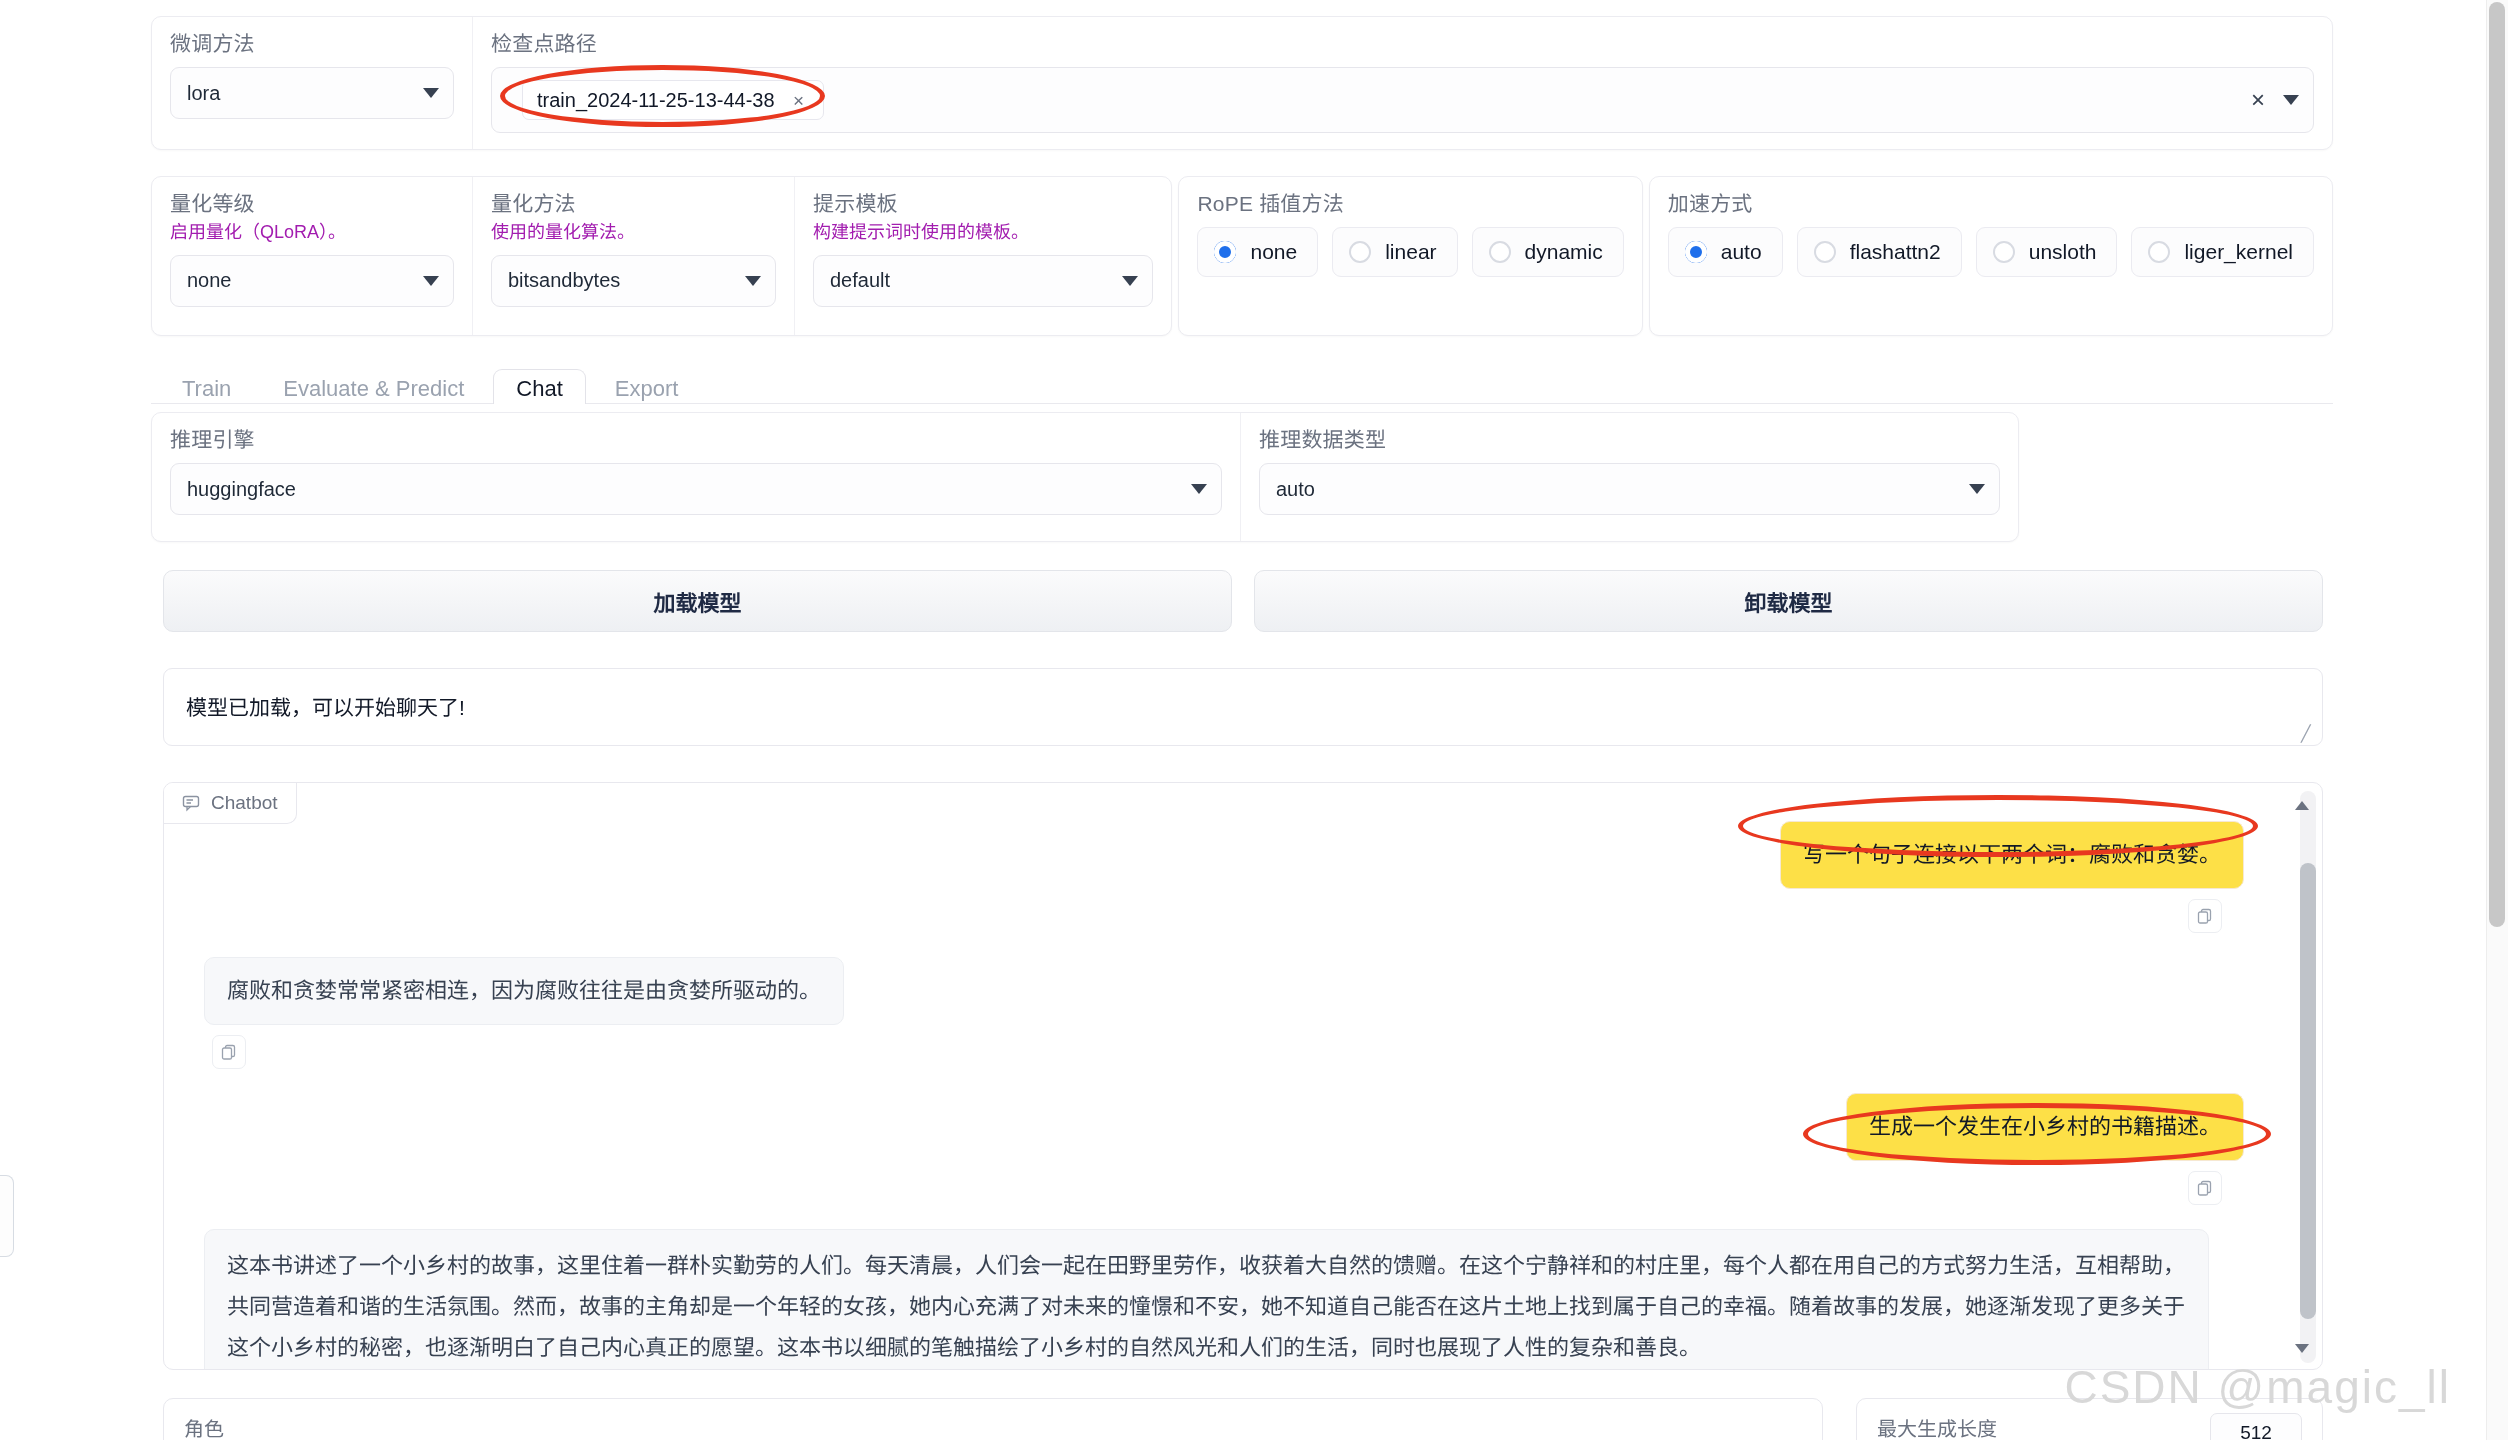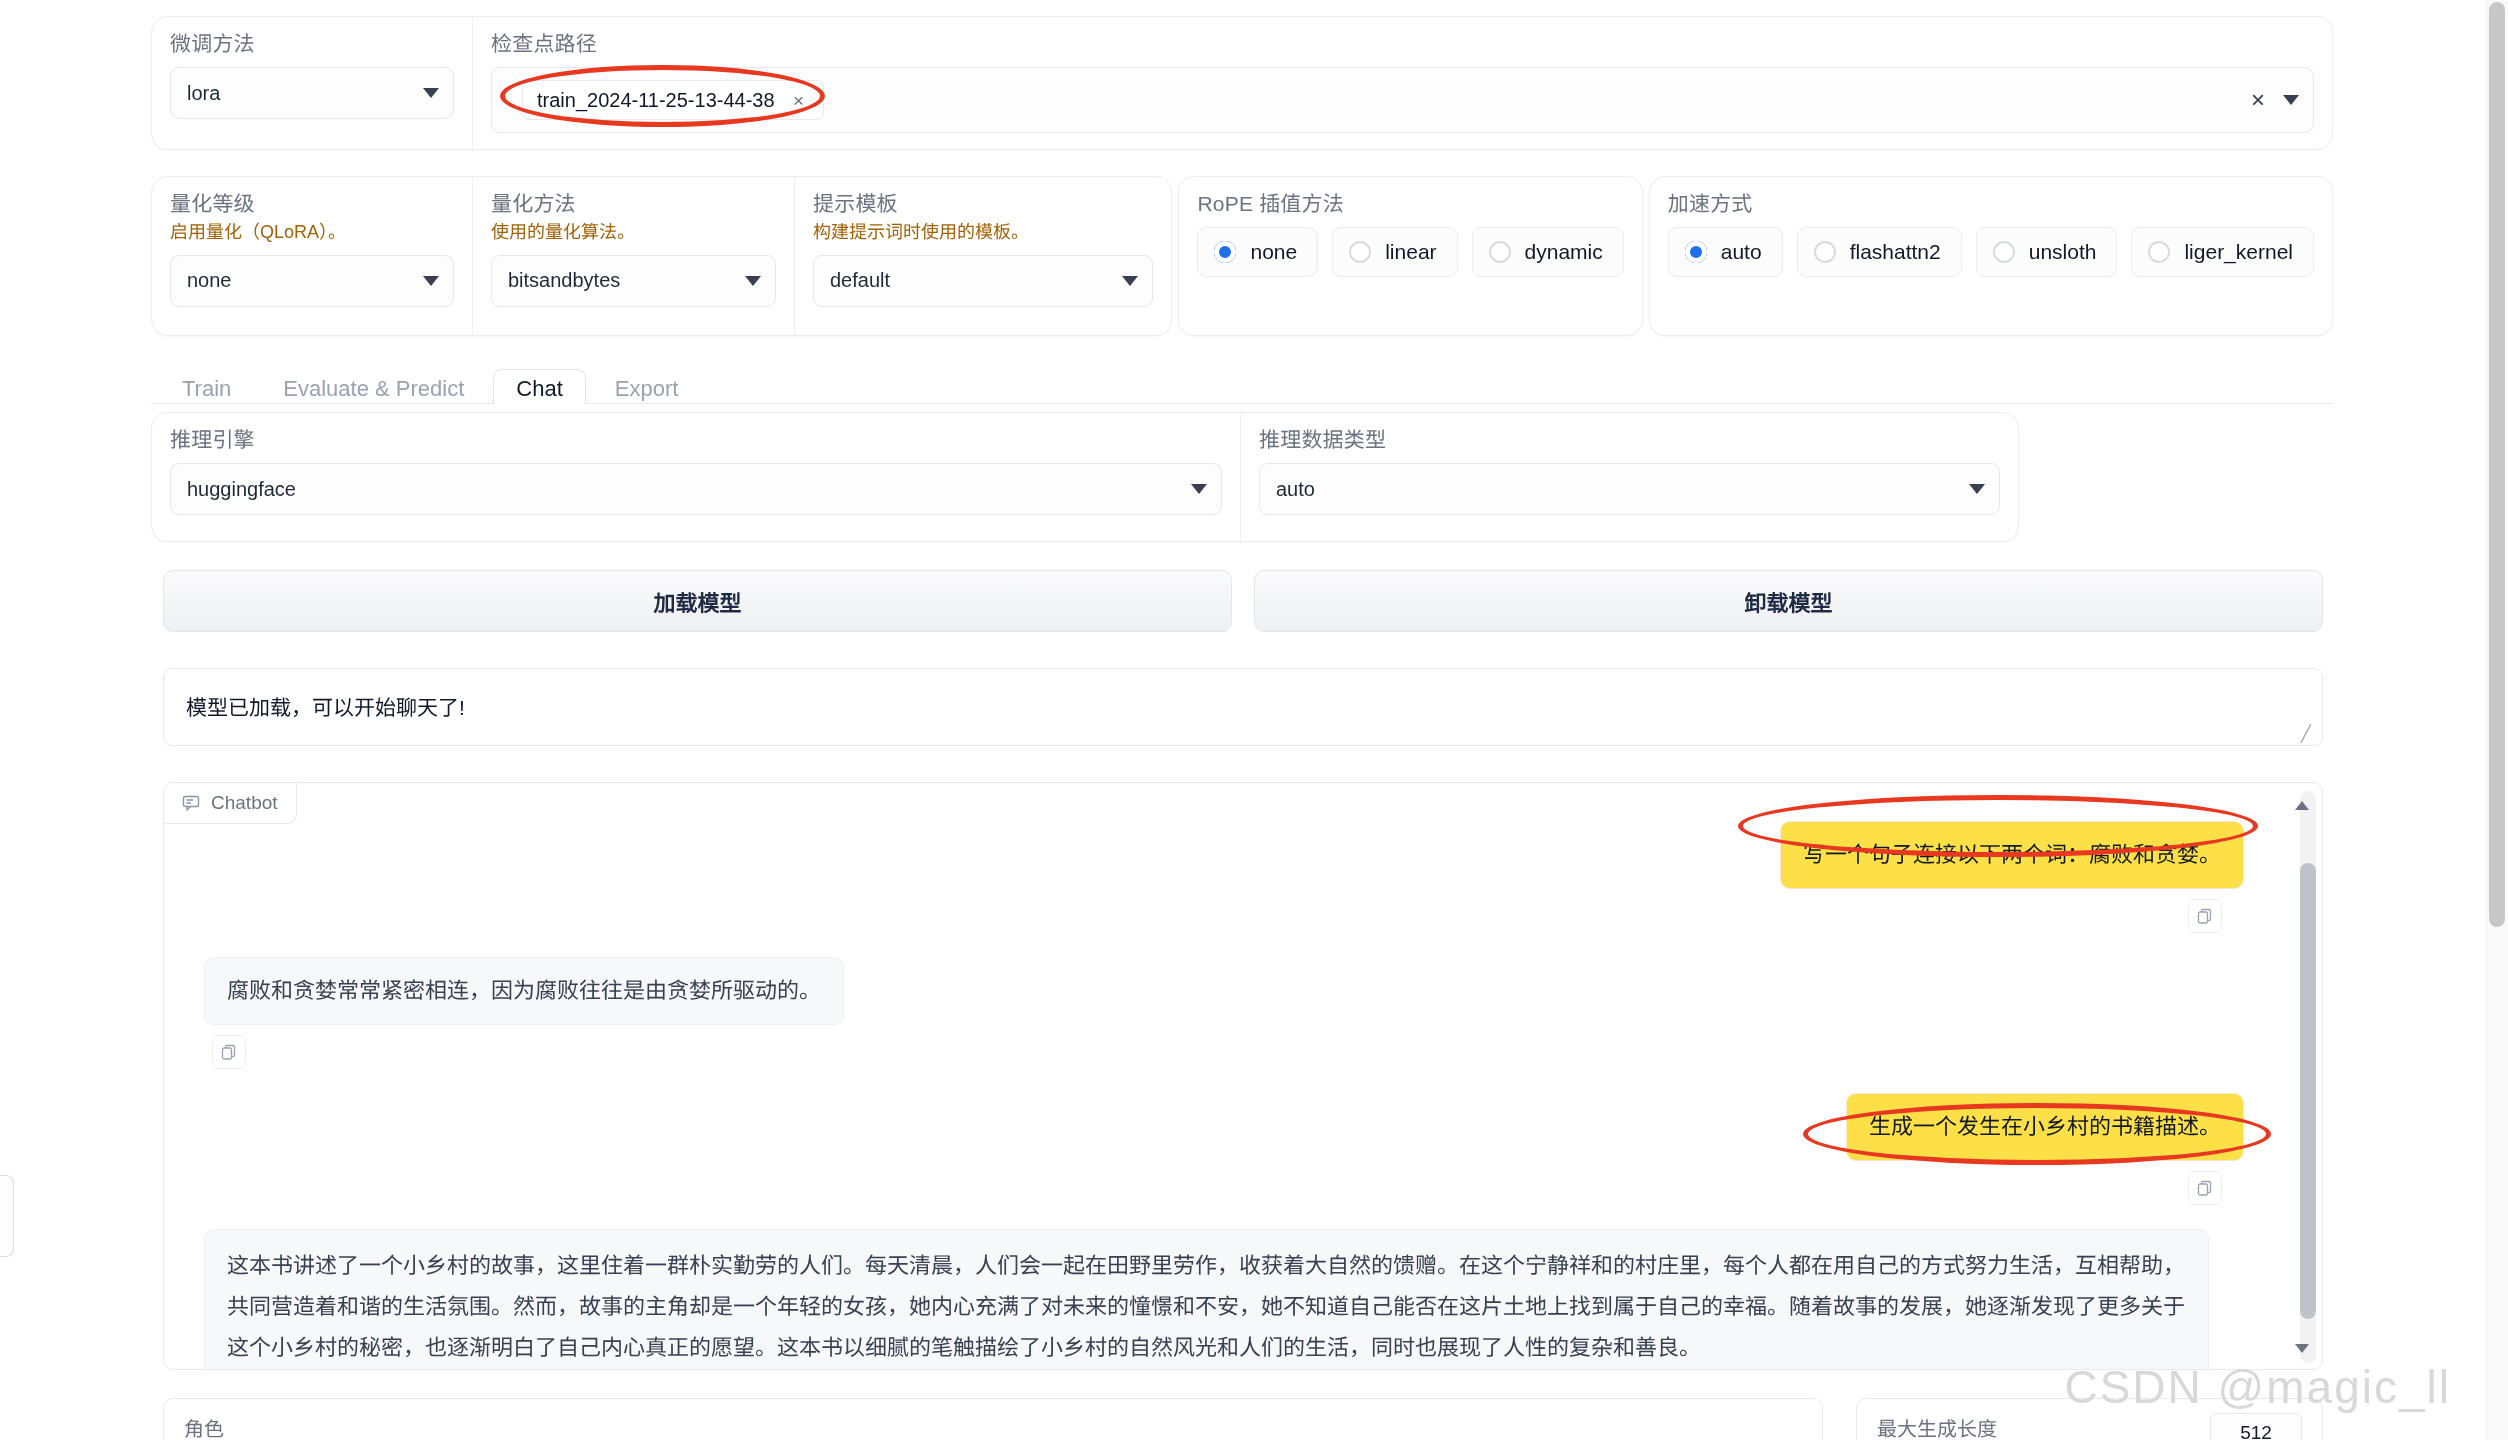--- a/index.html
+++ b/index.html
@@ -56,21 +56,21 @@
   .content {
     position: absolute;
     left: 8px; top: 0;
     width: 2478px;
     height: 1440px;
   }
 
   
   .panel {
     border: 1px solid #ececf1;
-    border-radius: 16px;
+    border-radius: 10px;
     background: #ffffff;
     box-shadow: 0 1px 2px rgba(16,24,40,0.03);
   }
 
   .row1 {
     position: absolute;
     left: 143px; top: 16px;
     width: 2182px;
     height: 134px;
     display: flex;
@@ -84,21 +84,21 @@
   .field-label {
     font-size: 21px;
     color: #6b7280;
     letter-spacing: .2px;
     line-height: 1.25;
     margin-bottom: 10px;
     white-space: nowrap;
   }
   .field-sub {
     font-size: 18px;
-    color: #a16207;
+    color: #a21caf;
     line-height: 1.3;
     margin: -6px 0 10px 0;
     white-space: nowrap;
   }
 
   
   .dropdown {
     position: relative;
     height: 52px;
     border: 1px solid #e6e6ec;

